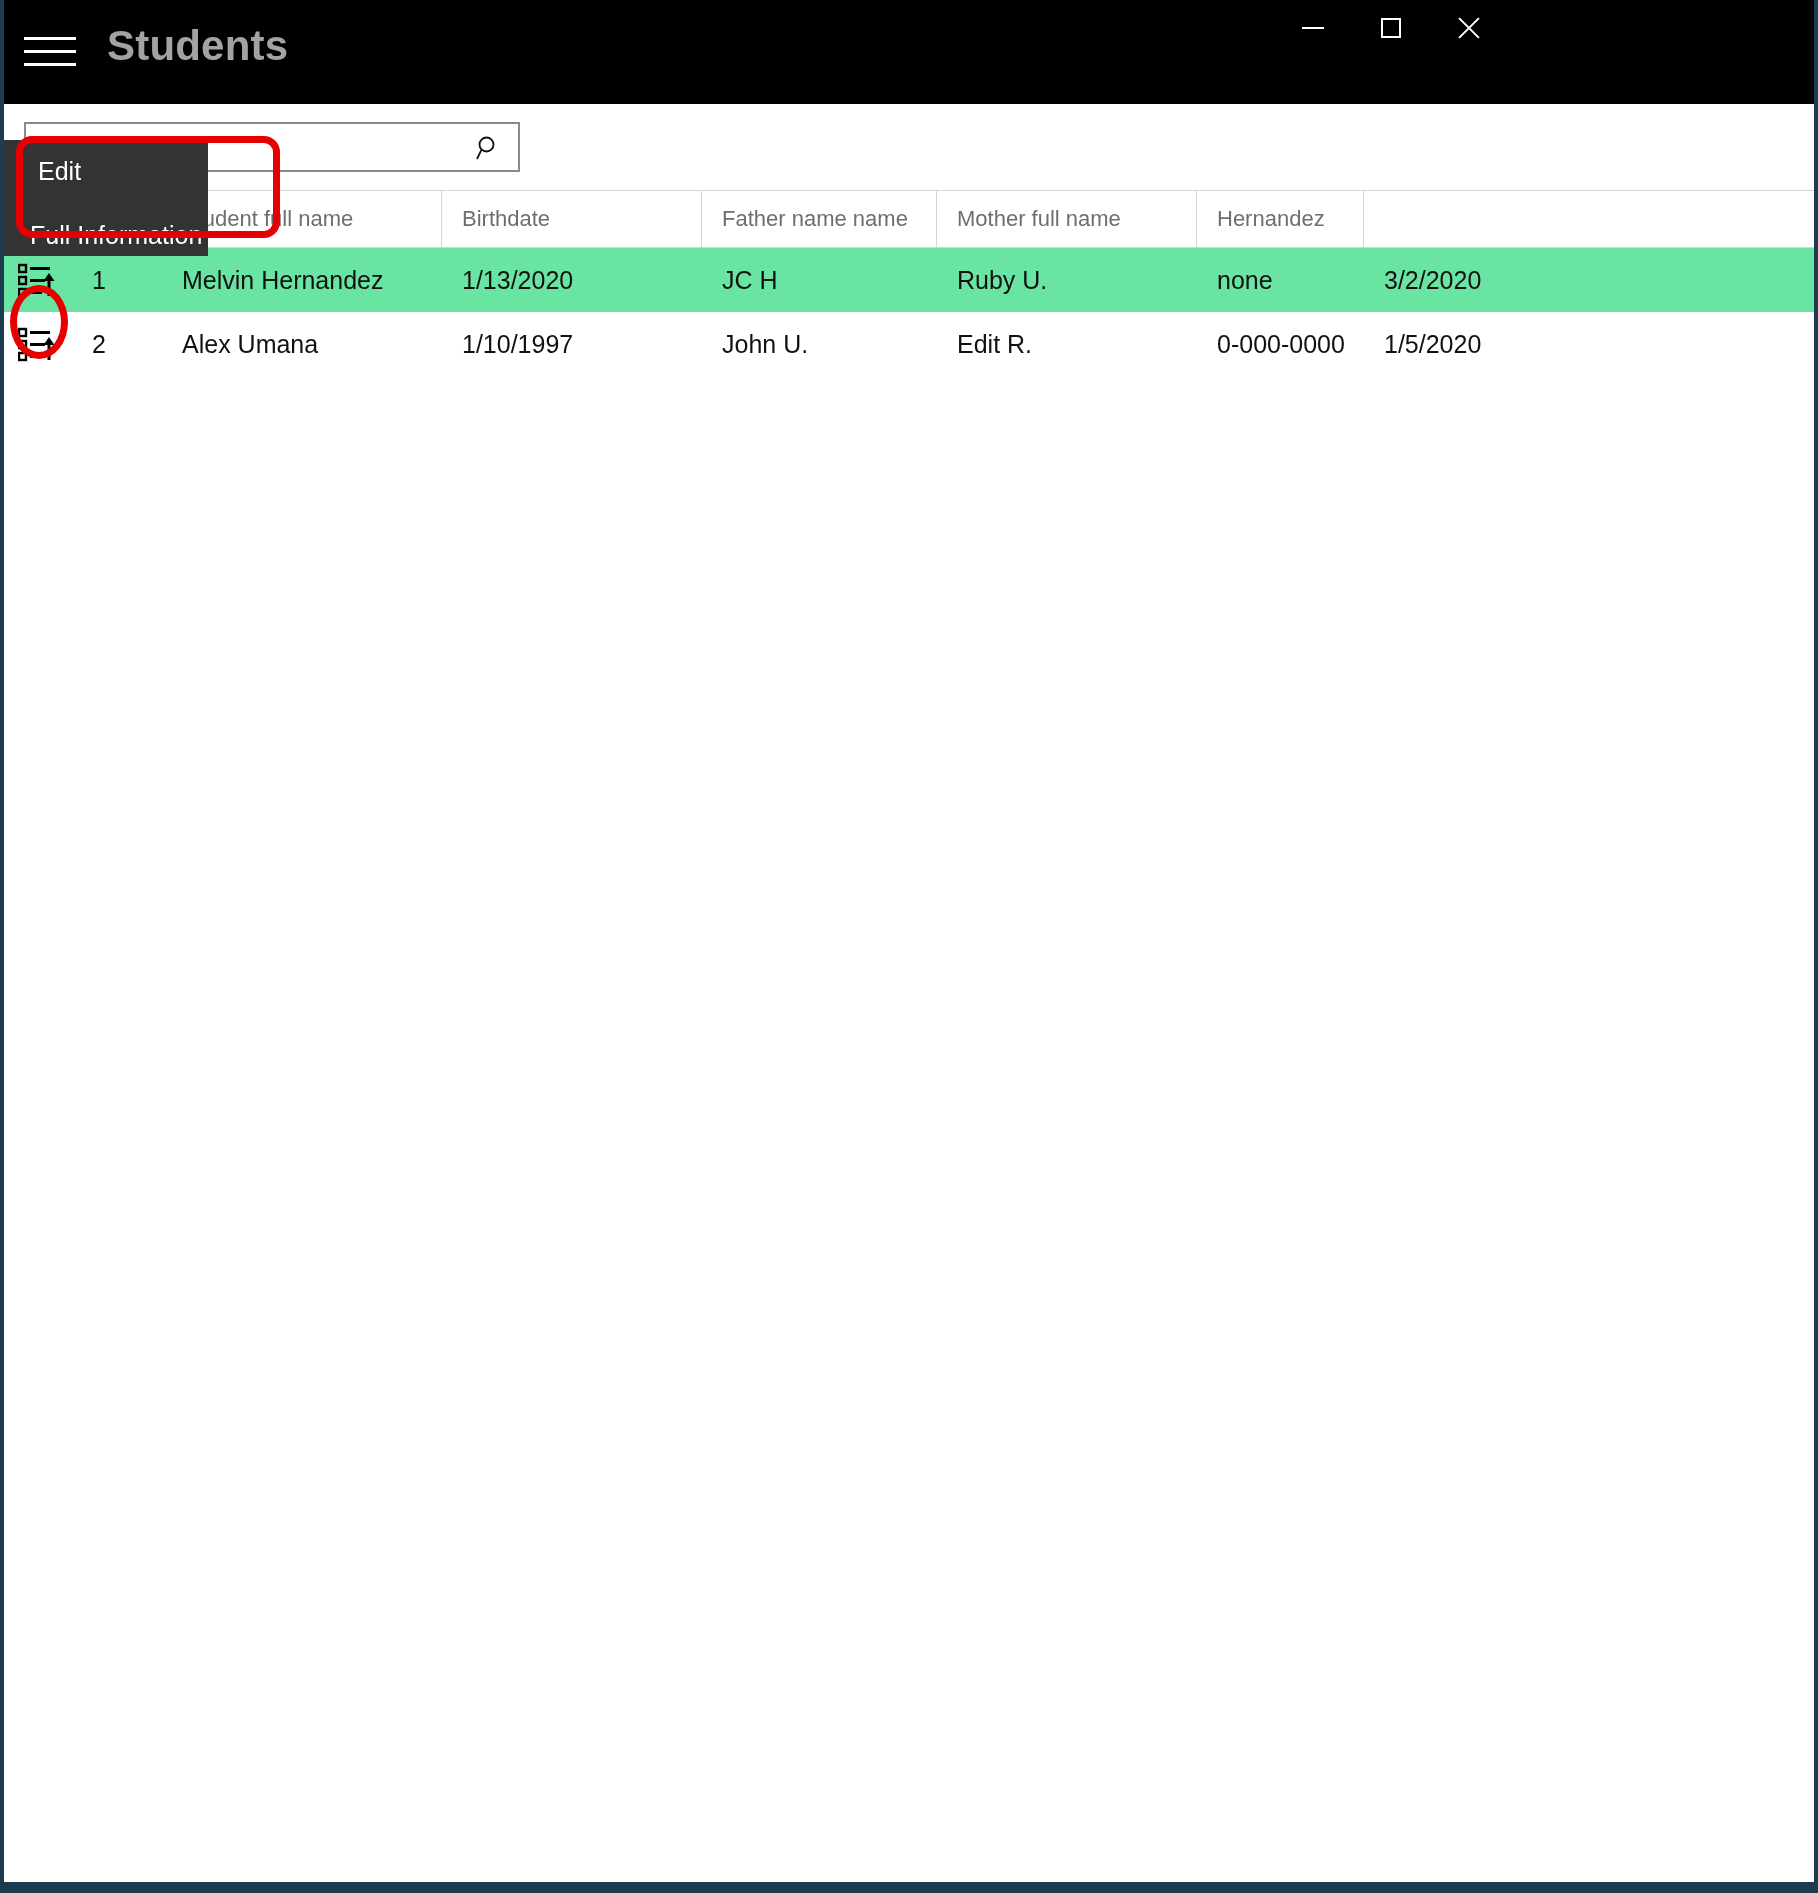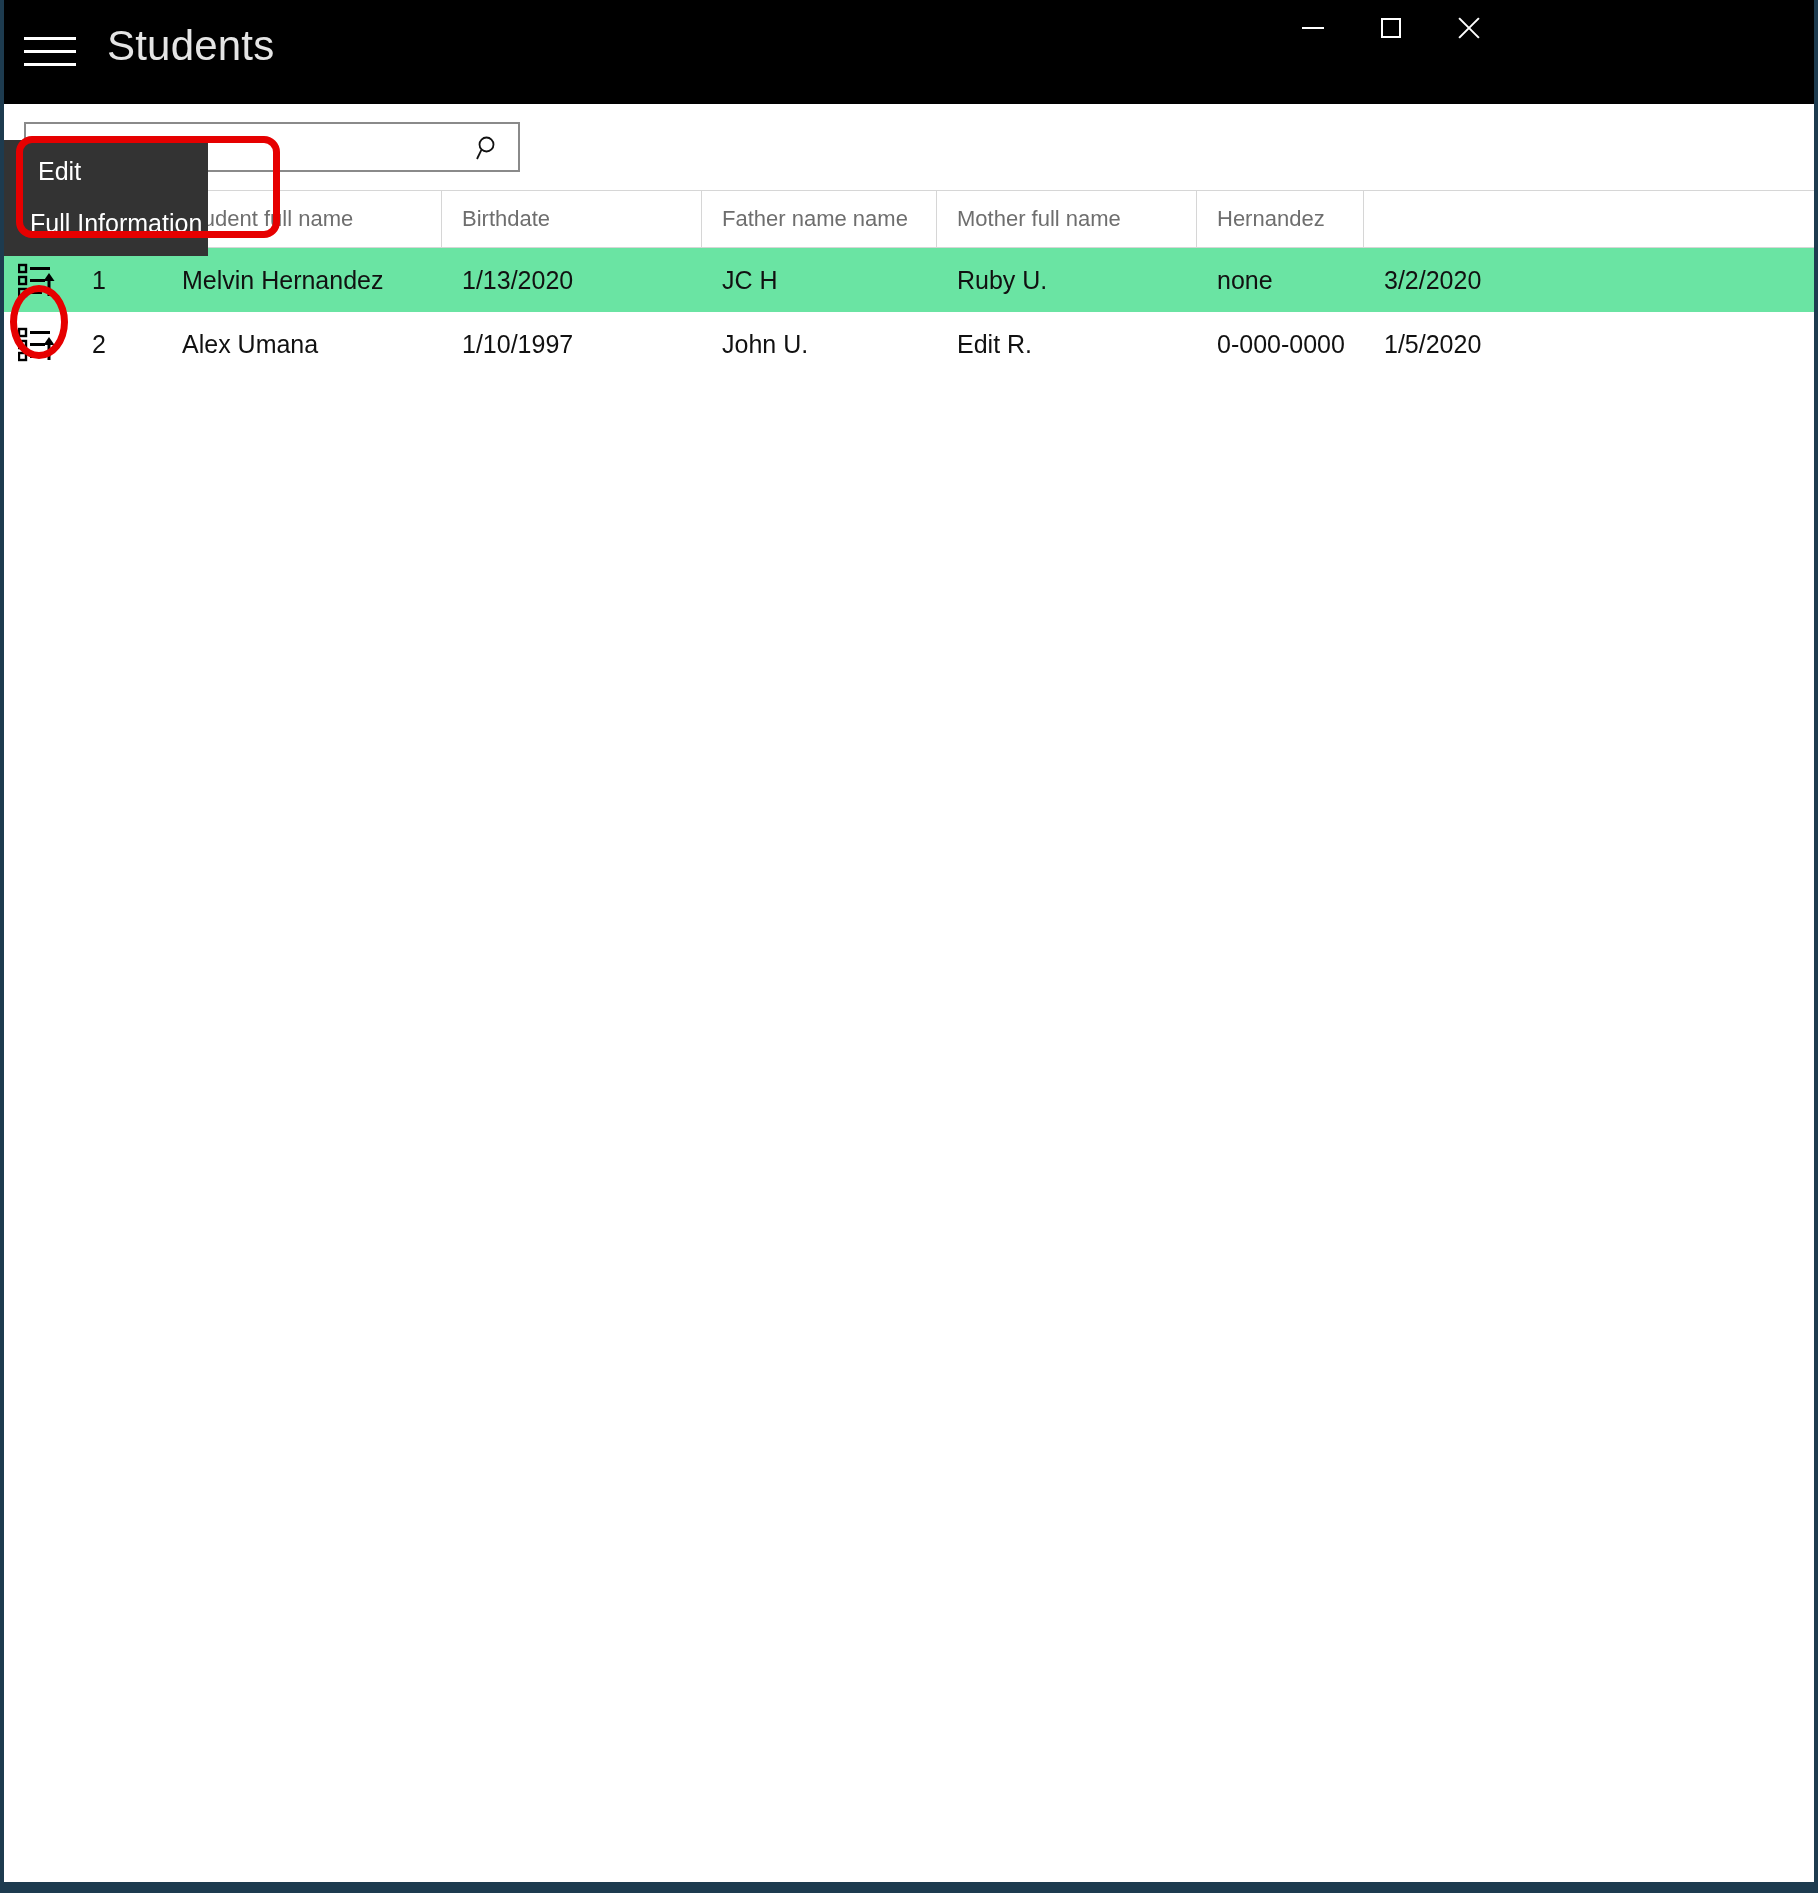--- a/index.html
+++ b/index.html
@@ -56,22 +56,22 @@
   }
   #hamburger-button span:nth-child(1) { top: 9px; }
   #hamburger-button span:nth-child(2) { top: 22px; }
   #hamburger-button span:nth-child(3) { top: 35px; }
 
   #window-title {
     position: absolute;
     left: 107px;
     top: 22px;
     font-size: 42px;
-    font-weight: 400;
-    color: #e5e5e5;
+    font-weight: 700;
+    color: #a3a3a3;
     letter-spacing: 0.2px;
     white-space: nowrap;
   }
 
   .caption-button {
     position: absolute;
     top: 0;
     width: 78px;
     height: 56px;
     cursor: pointer;
@@ -234,21 +234,21 @@
     display: flex;
     align-items: center;
     padding-left: 26px;
     box-sizing: border-box;
     color: #ffffff;
     font-size: 25px;
     cursor: pointer;
     white-space: nowrap;
   }
   #menu-item-edit { top: 8px; margin-left: 8px; }
-  #menu-item-full-information { top: 60px; }
+  #menu-item-full-information { top: 72px; }
 
   
   #annotation-menu-highlight {
     position: absolute;
     left: 12px;
     top: 136px;
     width: 264px;
     height: 102px;
     border: 7px solid #e60000;
     border-radius: 16px;

